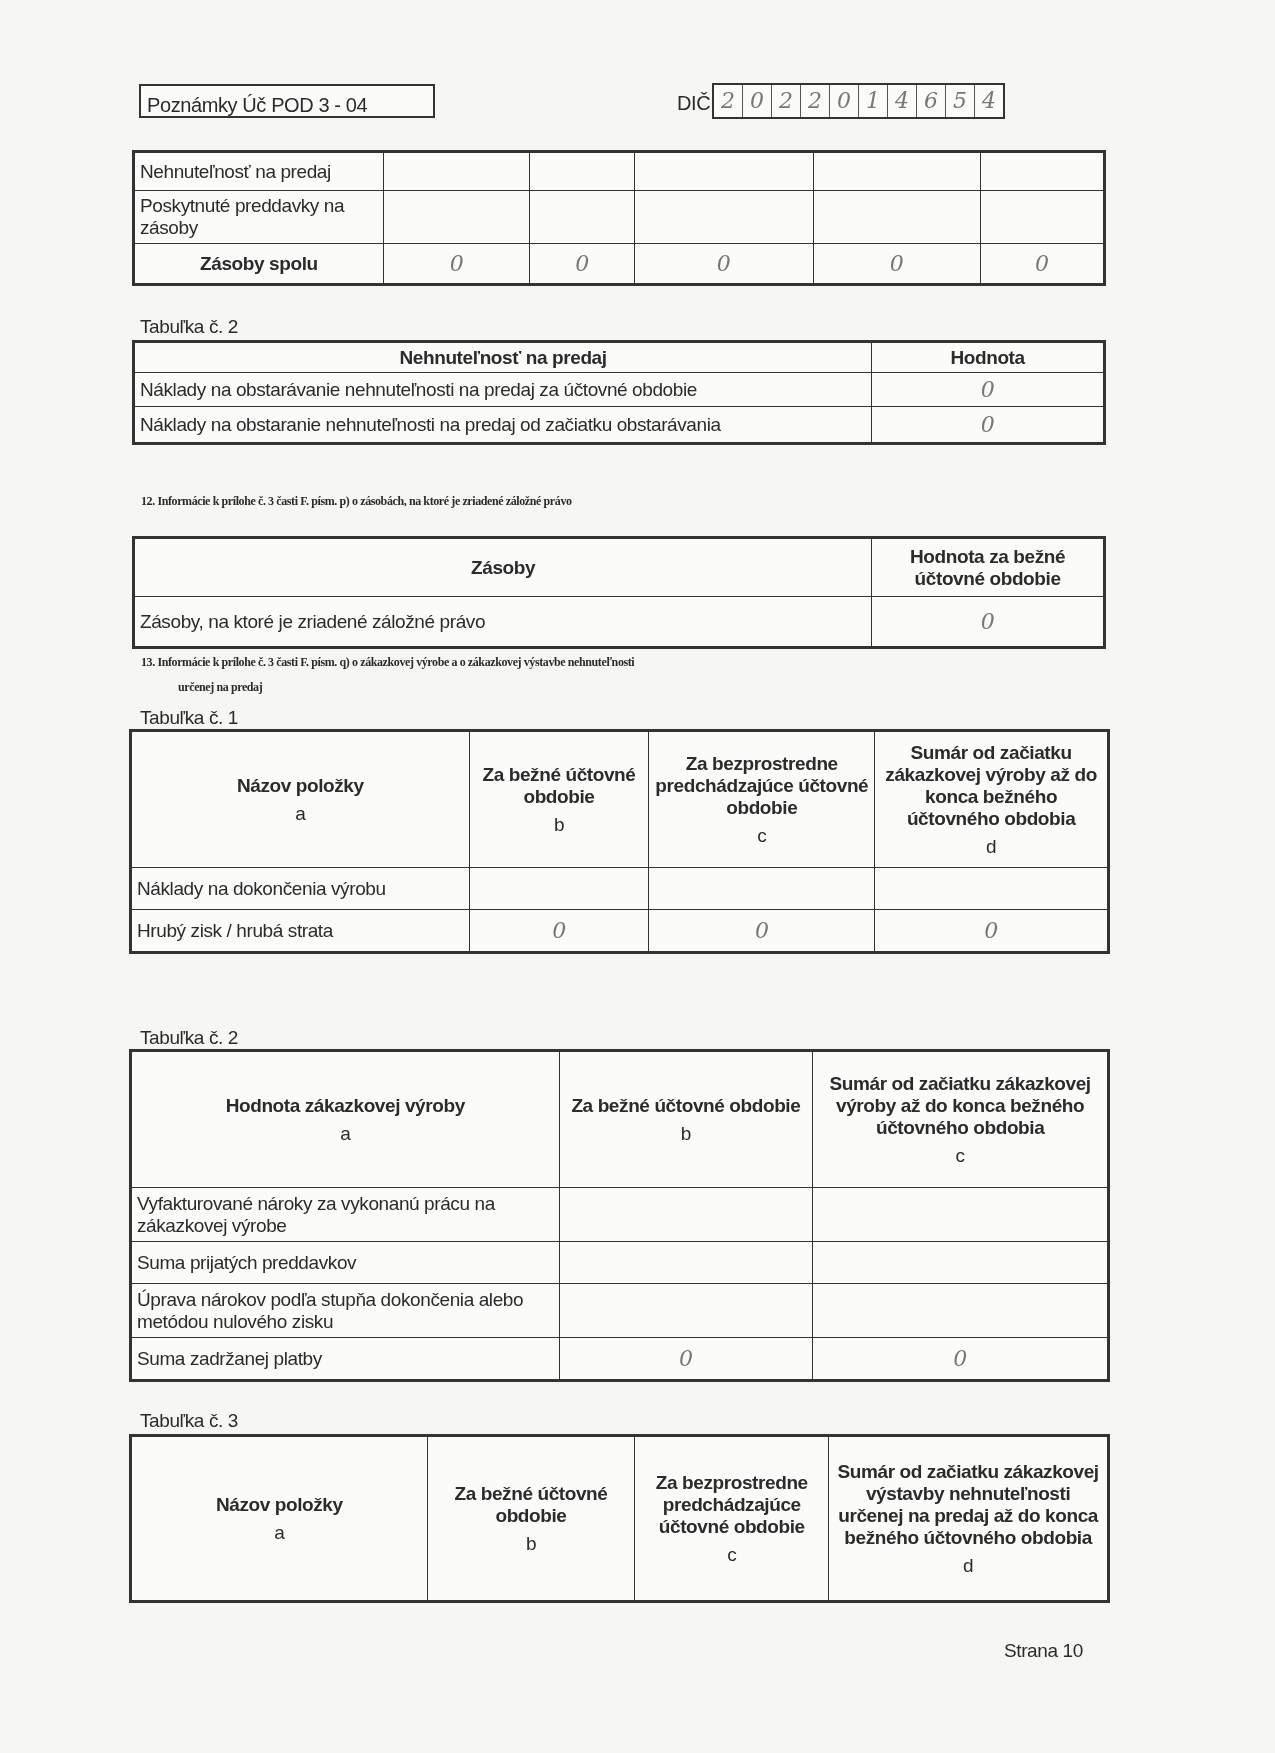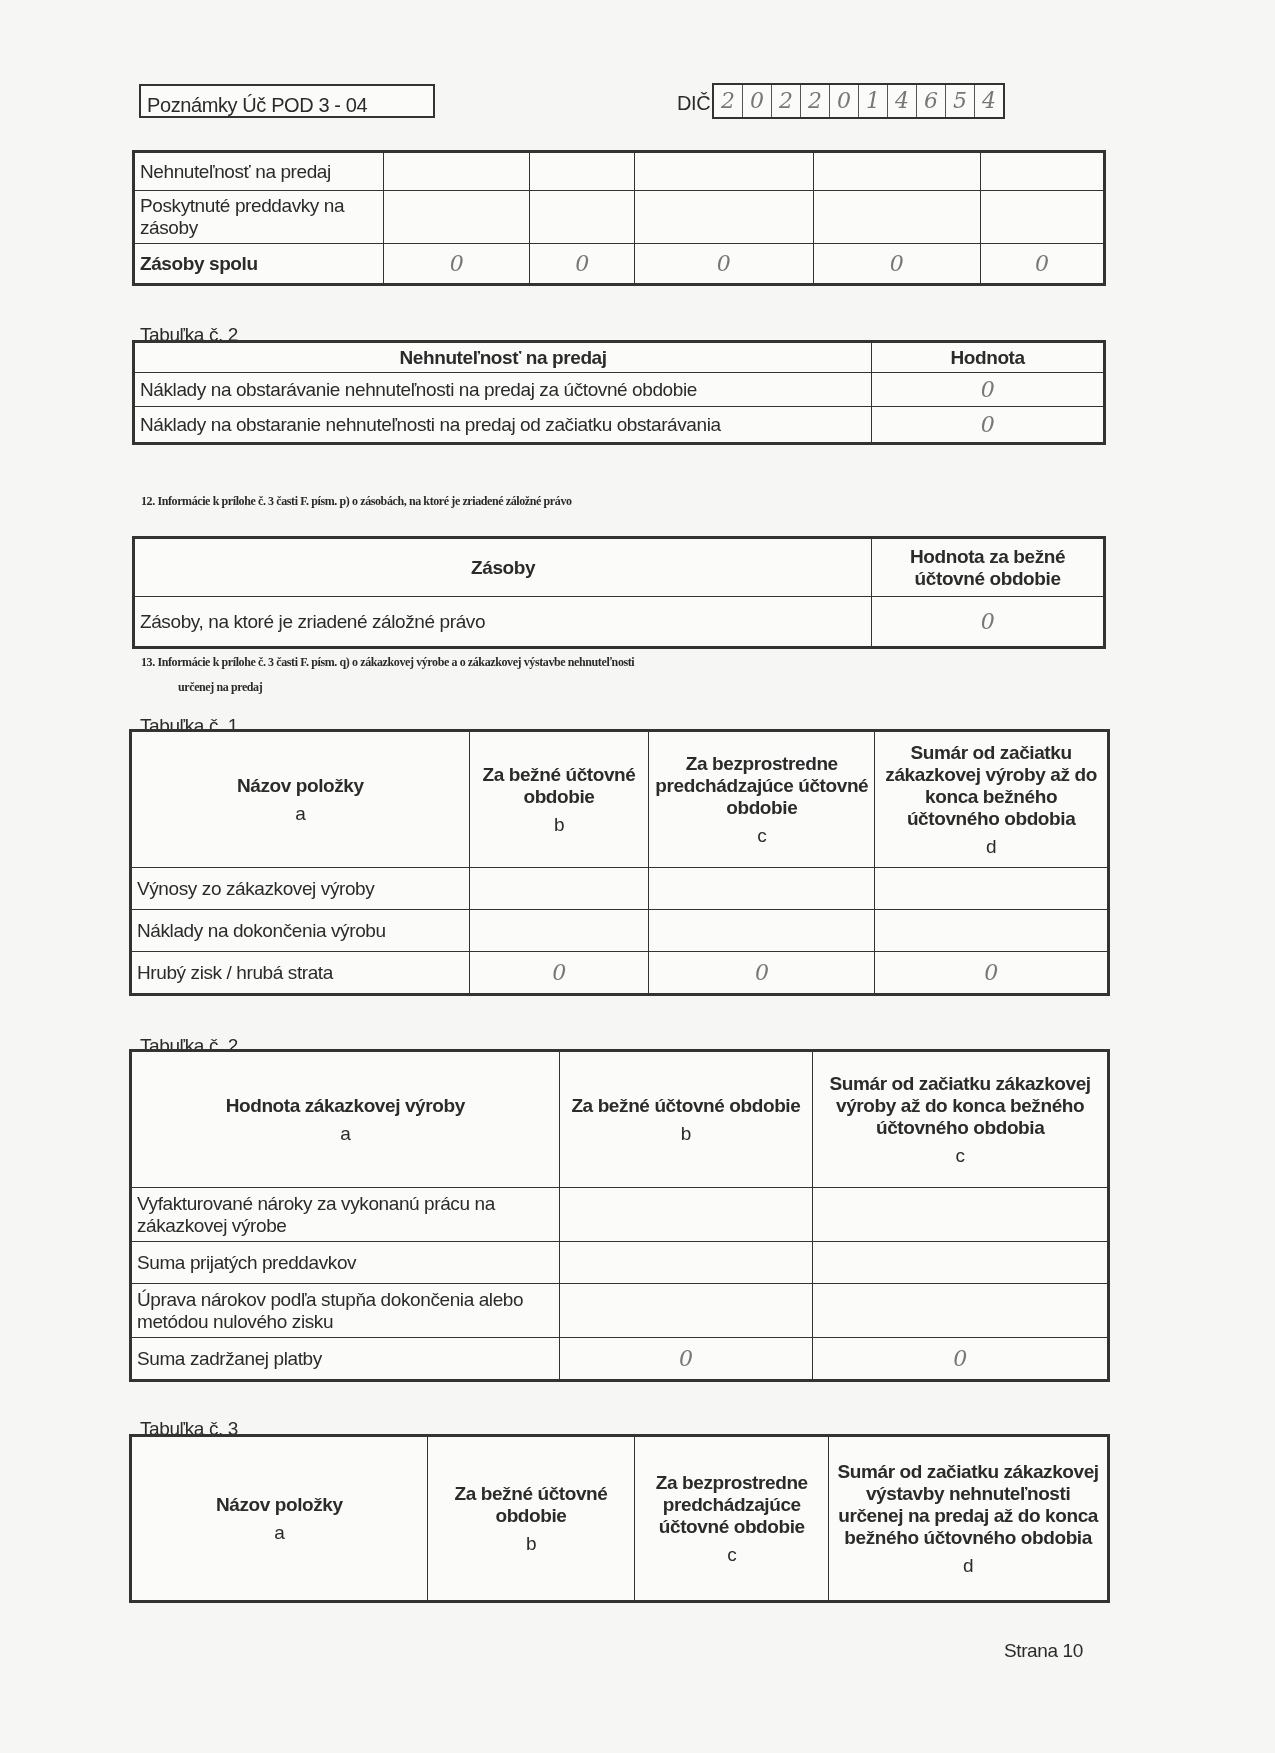--- a/index.html
+++ b/index.html
@@ -13,23 +13,23 @@
   .cond { font-family:"Liberation Sans", sans-serif; letter-spacing:-0.4px; }
   .hdr-box { border:2px solid #333; background:#fbfbfa; font-size:20px; padding:8px 8px 0 6px; box-sizing:border-box; }
   .dic-label { font-size:20px; }
   .dic-cells { display:flex; border:2px solid #333; background:#fbfbfa; }
   .dic-cell { width:28px; height:32px; border-right:1px solid #555; font-family:"DejaVu Serif", serif; font-style:italic; color:#777; font-size:22px; text-align:center; line-height:32px; }
   .dic-cell:last-child { border-right:none; }
   table { border-collapse:collapse; position:absolute; background:#fbfbfa; }
   td, th { border:1.5px solid #333; font-size:19px; padding:2px 5px; vertical-align:middle; }
   table.outer { outline:3px solid #333; outline-offset:-1px; }
   th { font-weight:bold; text-align:center; }
-  .bold { font-weight:bold; }
+  .bold { font-weight:bold;text-align:center; }
   .hand { font-family:"DejaVu Serif", serif; font-style:italic; color:#777; font-size:22px; text-align:center; }
-  .caption { font-size:19px;margin-top:8px; }
+  .caption { font-size:19px; }
   .section { font-size:12px; font-weight:bold;font-family:Liberation Serif, serif; }
   .letter { display:block; text-align:center; font-weight:normal; margin-top:6px; }
   .page-num { font-size:19px; }
 </style>
 </head>
 <body>
 
 <div class="abs hdr-box cond" style="left:139px;top:84px;width:296px;height:34px;">
   <span>Poznámky Úč POD 3 - 04</span>
 </div>
@@ -136,26 +136,20 @@
       <col style="width:233px">
     </colgroup>
   <tbody>
       <tr style="height:136px">
     <th><span>Názov položky</span><span class="letter">a</span></th>
     <th><span>Za bežné účtovné obdobie</span><span class="letter">b</span></th>
     <th><span>Za bezprostredne predchádzajúce účtovné obdobie</span><span class="letter">c</span></th>
     <th><span>Sumár od začiatku zákazkovej výroby až do konca bežného účtovného obdobia</span><span class="letter">d</span></th>
   </tr>
   <tr style="height:42px">
-    <td>Výnosy zo zákazkovej výroby</td>
-    <td class="hand"></td>
-    <td class="hand"></td>
-    <td class="hand"></td>
-  </tr>
-  <tr style="height:42px">
     <td>Náklady na dokončenia výrobu</td>
     <td class="hand"></td>
     <td class="hand"></td>
     <td class="hand"></td>
   </tr>
   <tr style="height:42px">
     <td>Hrubý zisk / hrubá strata</td>
     <td class="hand">0</td>
     <td class="hand">0</td>
     <td class="hand">0</td>

